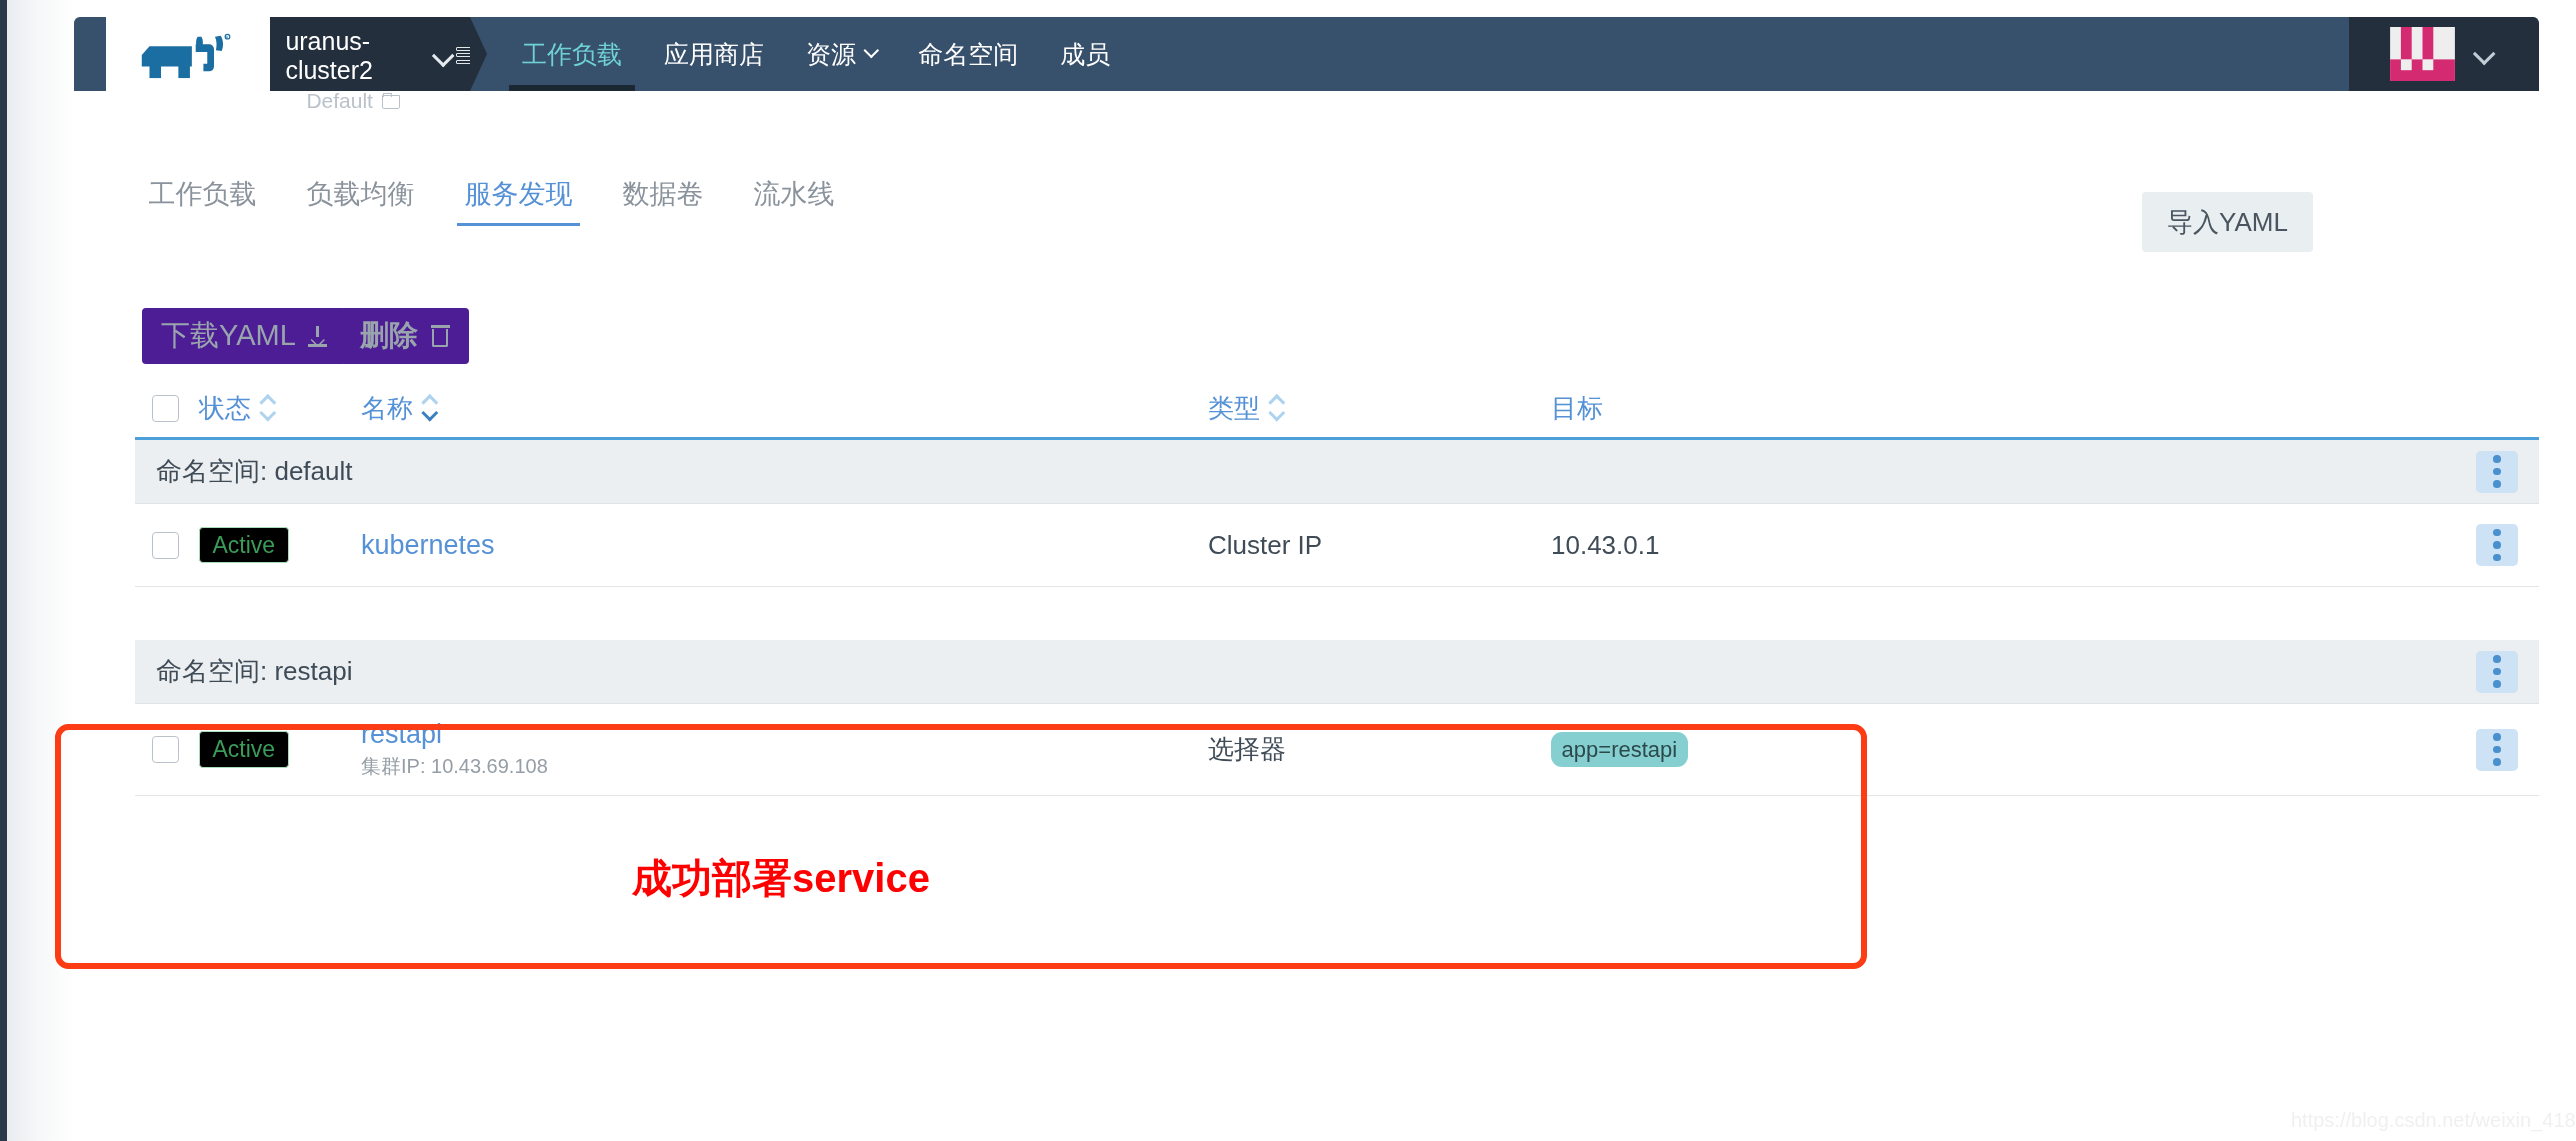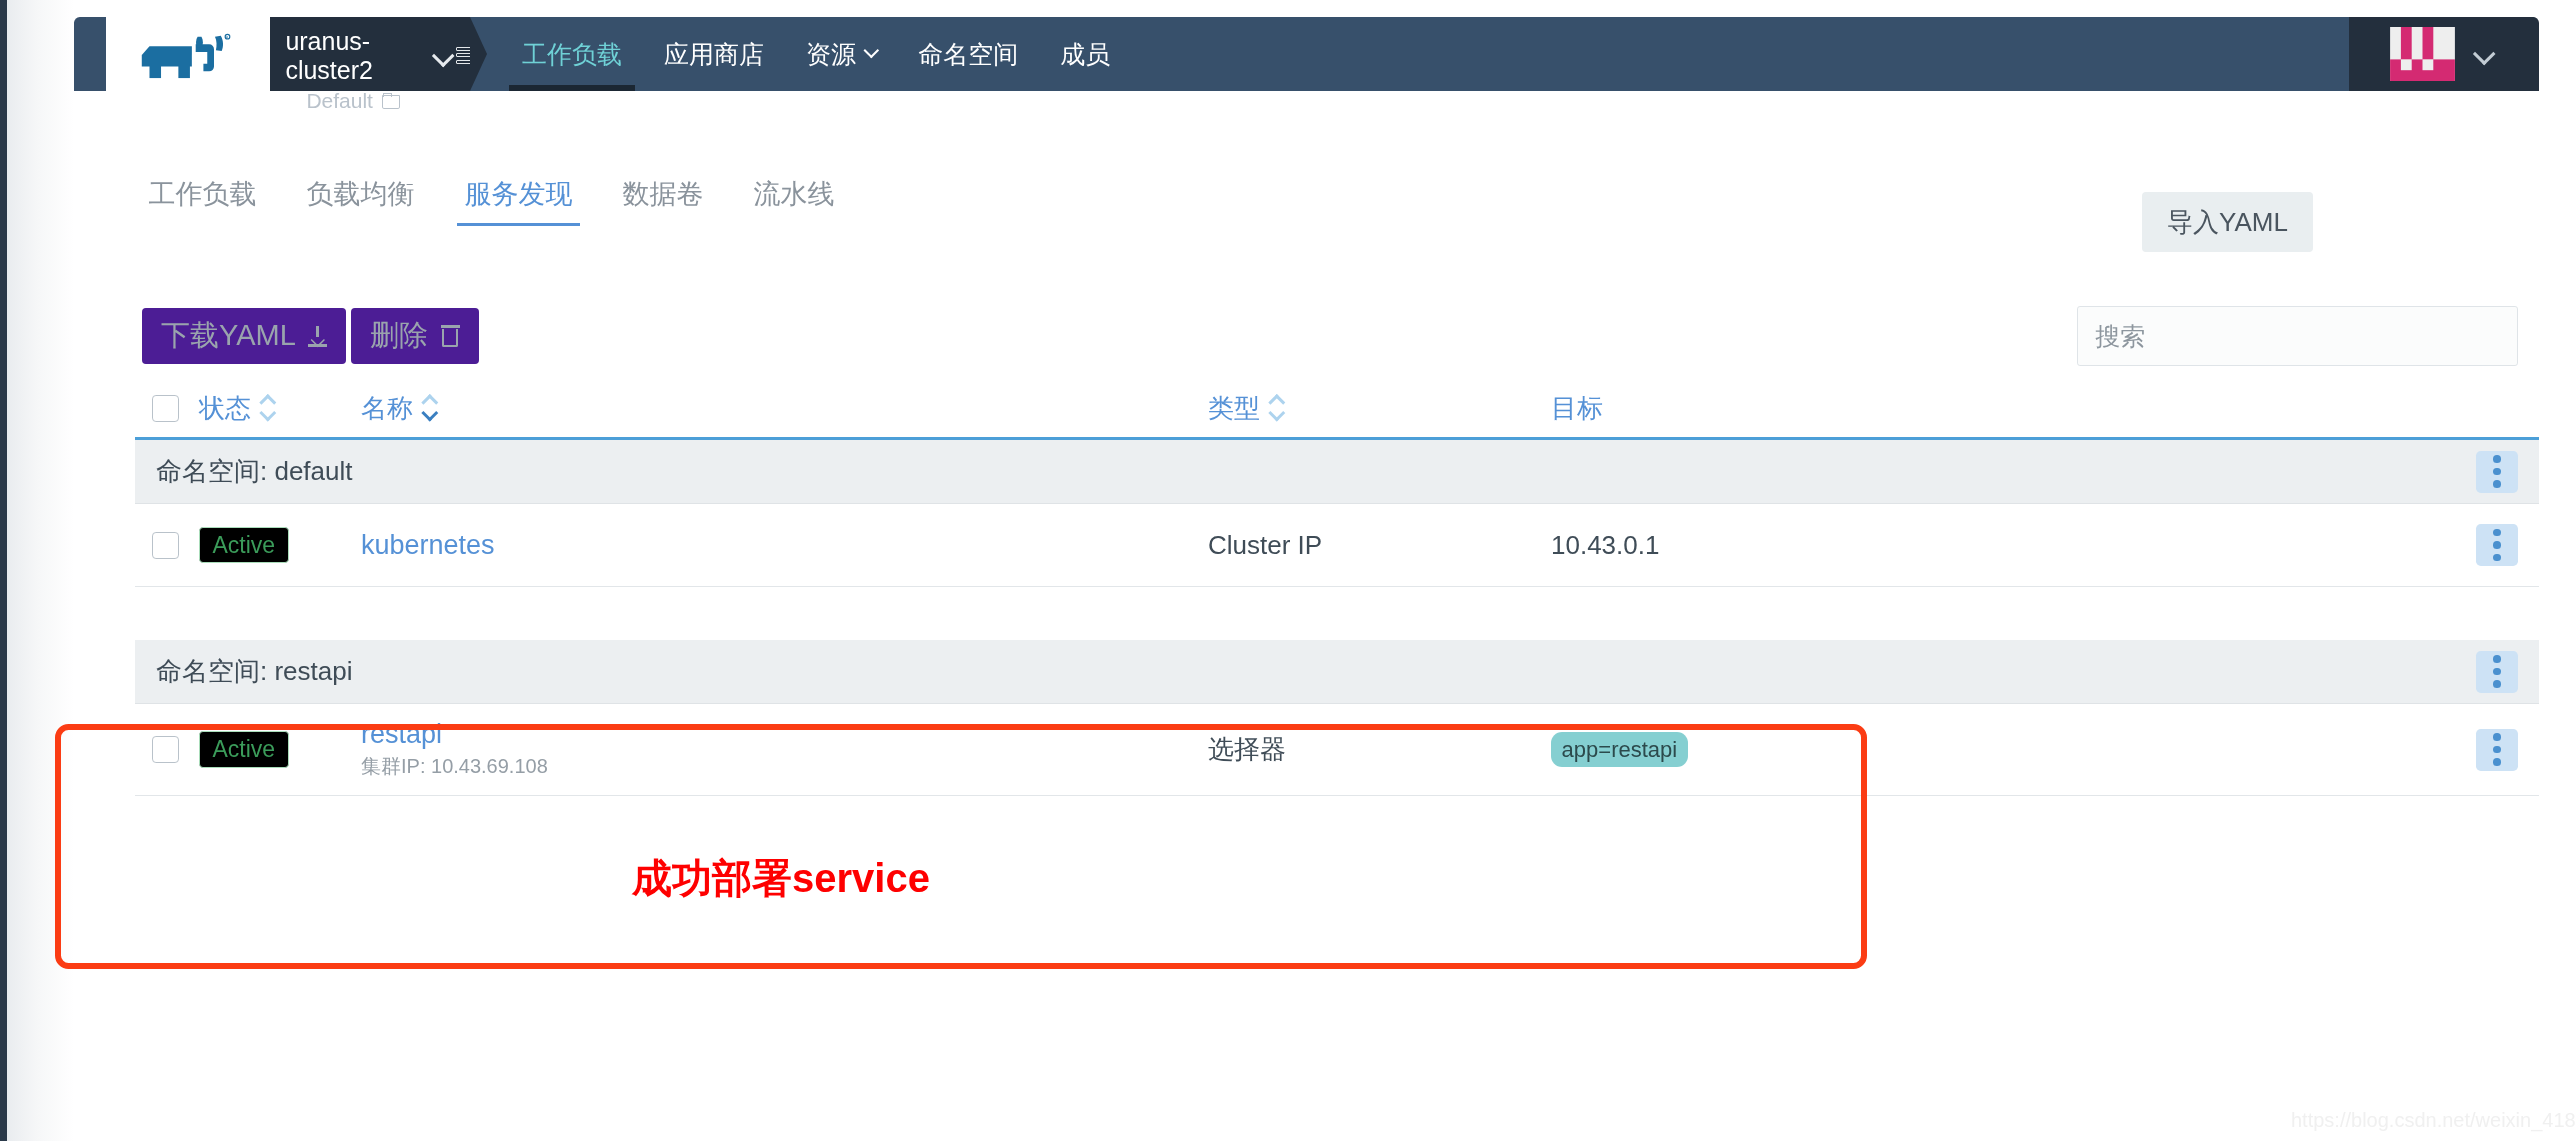--- a/index.html
+++ b/index.html
@@ -135,21 +135,21 @@
   }
 
   
   .toolbar-btn {
     position: absolute; top: 308px; height: 56px;
     background: #4c1d95; color: #9aa4ad; border: none; border-radius: 3.9px;
     font-size: 29px; padding: 0 19px; font-family: inherit; cursor: pointer;
     display: flex; align-items: center; gap: 12.5px;
   }
   .btn-download { left: 142px; }
-  .btn-delete { left: 351px; }
+  .btn-delete { left: 341px; font-weight: bold; }
 
   .dl-icon { display:inline-block; width:19px; height:21px; position:relative; }
   .dl-icon::before{
     content:""; position:absolute; left:7.7px; top:0; width:2.9px; height:11.6px; background:#9aa4ad;
   }
   .dl-icon::after{
     content:""; position:absolute; left:2.9px; top:7.7px; width:11.6px; height:11.6px;
     border-right:2.9px solid #9aa4ad; border-bottom:2.9px solid #9aa4ad;
     transform: rotate(45deg) scale(0.72); transform-origin: center;
   }
@@ -339,21 +339,20 @@
         <span class="dl-base"></span>
       </span>
   </button>
   <button class="toolbar-btn btn-delete">
     <span>删除</span>
     <span class="trash-icon">
         <span class="lid"></span>
         <span class="body"></span>
       </span>
   </button>
-  <input class="search-input" type="text" placeholder="搜索" style="">
 
   <div class="table">
 
     <div class="thead">
       <div class="col-check">
         <span class="chk"></span>
       </div>
       <div class="col-state">
         <span class="th">
           <span>状态</span>

